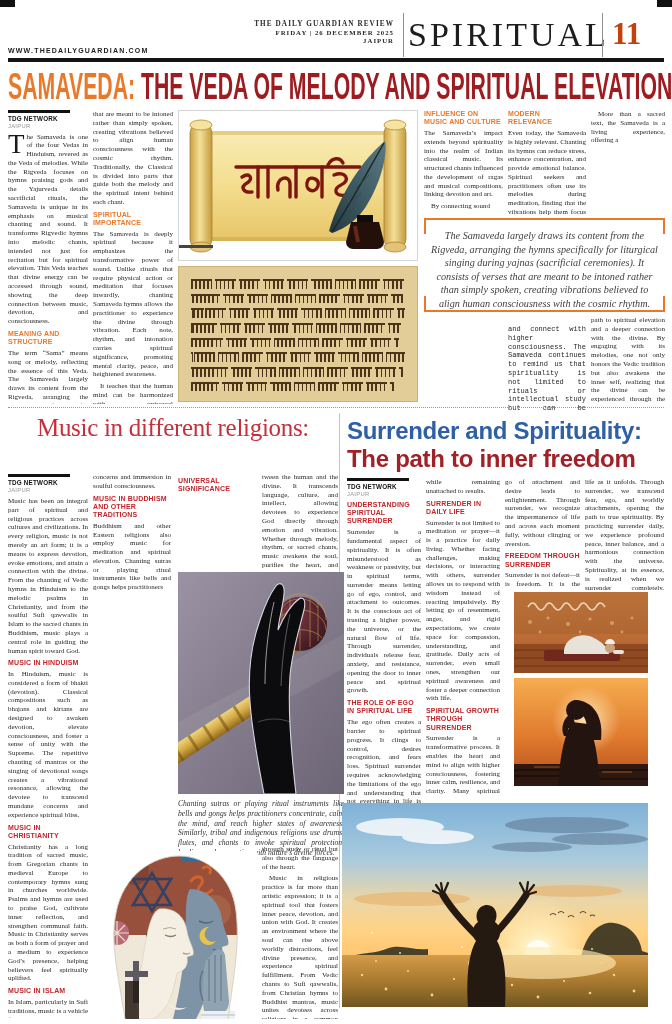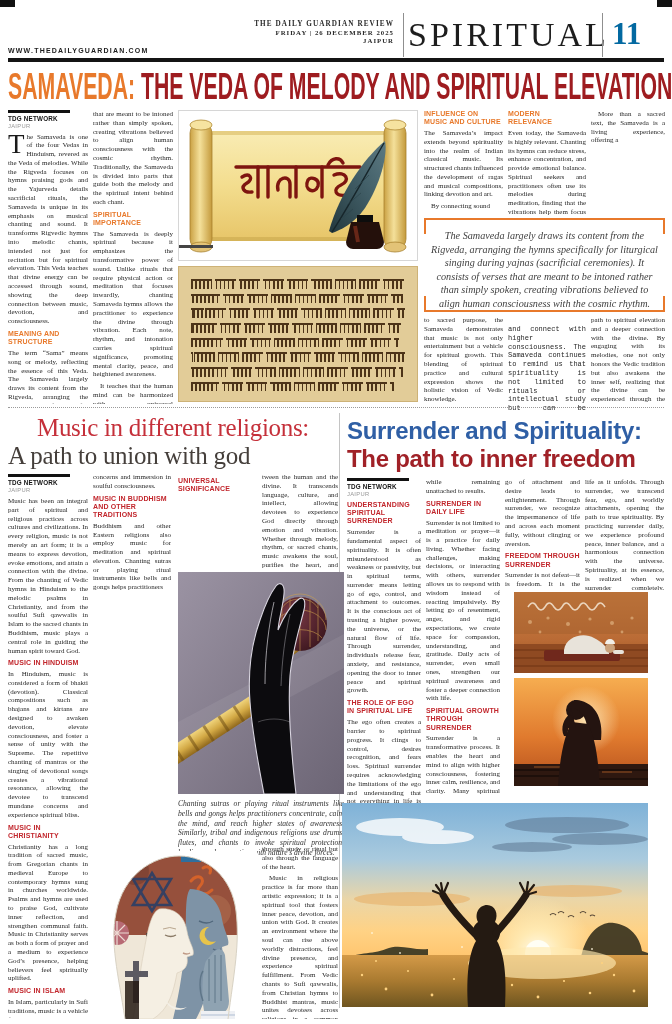--- a/index.html
+++ b/index.html
@@ -7,21 +7,21 @@
         font-family:"Liberation Serif",serif;color:#262626;}
   .abs{position:absolute;}
   
   .corner{background:#111;height:7px;width:15px;top:0;}
   .masthead{text-align:right;font-family:"Liberation Serif",serif;color:#2b2b2b;line-height:8.5px;}
   .masthead .m1{font-size:7.2px;font-weight:bold;letter-spacing:1.1px;}
   .masthead .m2{font-size:6.8px;font-weight:bold;letter-spacing:1px;}
   .masthead .m3{font-size:6.8px;font-weight:bold;letter-spacing:1px;}
   .vrule{width:1px;background:#8f8f8f;}
   .section-title{font-family:"Liberation Serif",serif;font-size:34px;letter-spacing:3px;color:#1d1d1d;text-align:center;}
-  .pagenum{font-family:"Liberation Serif",serif;font-size:31px;font-weight:bold;color:#0369a1;}
+  .pagenum{font-family:"Liberation Serif",serif;font-size:31px;font-weight:bold;color:#c2410c;}
   .siteurl{font-family:"Liberation Sans",sans-serif;font-size:7px;font-weight:bold;letter-spacing:1.2px;color:#1d1d1d;}
   .black-rule{height:3.5px;background:#141414;}
   
   .h1wrap{overflow:visible;white-space:nowrap;}
   .h1inner{display:inline-block;transform:scaleX(0.59);transform-origin:0 0;
            font-family:"Liberation Sans",sans-serif;font-weight:bold;font-size:36px;letter-spacing:0;}
   .h1a{color:#E8792B;} .h1b{color:#9E1C20;}
   .h2line{font-family:"Liberation Serif",serif;font-size:25px;letter-spacing:-0.3px;line-height:28px;}
   .h2red{color:#C5303A;text-align:center;} .h2dark{color:#453F3B;}
   .h3line{font-family:Liberation Sans, sans-serif;font-weight:bold;font-size:24px;letter-spacing:-0.3px;line-height:28px;}
@@ -95,21 +95,21 @@
       <div class="byline-bar"></div>
       <div class="byline-name">TDG NETWORK</div>
       <div class="byline-loc">JAIPUR</div>
     </div>
     <p class="p" style="margin-top:4px;"><span class="dc">T</span><span>he Samaveda is one of the four Vedas in Hinduism, revered as the Veda of melodies. While the Rigveda focuses on hymns praising gods and the Yajurveda details sacrificial rituals, the Samaveda is unique in its emphasis on musical chanting and sound. It transforms Rigvedic hymns into melodic chants, intended not just for recitation but for spiritual elevation. This Veda teaches that divine energy can be accessed through sound, showing the deep connection between music, devotion, and consciousness.</span></p>
     <div class="sub or">MEANING AND STRUCTURE</div>
     <p class="p">The term “Sama” means song or melody, reflecting the essence of this Veda. The Samaveda largely draws its content from the Rigveda, arranging the hymns specifically for liturgical singing during yajnas (sacrificial ceremonies). It consists of verses</p>
   </div>
 
   <div class="abs col" style="left:93px;top:110px;width:80px;height:294px;">
-    <p class="p">that are meant to be intoned rather than simply spoken, creating vibrations believed to align human consciousness with the cosmic rhythm. Traditionally, the Samaveda is divided into parts that guide both the melody and the spiritual intent behind each chant.</p>
+    <p class="p">that are meant to be intoned rather than simply spoken, creating vibrations believed to align human consciousness with the cosmic rhythm. Traditionally, the Classical is divided into parts that guide both the melody and the spiritual intent behind each chant.</p>
     <div class="sub or">SPIRITUAL IMPORTANCE</div>
     <p class="p">The Samaveda is deeply spiritual because it emphasizes the transformative power of sound. Unlike rituals that require physical action or meditation that focuses inwardly, chanting Samaveda hymns allows the practitioner to experience the divine through vibration. Each note, rhythm, and intonation carries spiritual significance, promoting mental clarity, peace, and heightened awareness.</p>
     <p class="p ind">It teaches that the human mind can be harmonized with universal consciousness through vibrational resonance, fostering inner calm and alignment with dharma.</p>
   </div>
 
   <div class="abs imgbox" style="left:178px;top:110px;width:240px;height:151px;border:1px solid #d6d6d6;box-sizing:border-box;" aria-label="सामवेद">
     <svg width="238" height="149" viewBox="0 0 238 149">
       <defs>
         <linearGradient id="parch" x1="0" y1="0" x2="0" y2="1">
           <stop offset="0" stop-color="#f9ecb4"></stop>
@@ -189,37 +189,33 @@
   </div>
 
   <div class="abs pq" style="left:424px;top:218px;width:241px;height:90px;">
     <div class="stub" style="left:0;top:0;"></div>
     <div class="stub" style="right:0;top:0;"></div>
     <div class="stub" style="left:0;bottom:0;"></div>
     <div class="stub" style="right:0;bottom:0;"></div>
     <div class="pq-text">The Samaveda largely draws its content from the Rigveda, arranging the hymns specifically for liturgical singing during yajnas (sacrificial ceremonies). It consists of verses that are meant to be intoned rather than simply spoken, creating vibrations believed to align human consciousness with the cosmic rhythm.</div>
   </div>
 
-  <div class="abs col" style="left:424px;top:316px;width:79px;height:88px;">
-    <p class="p">to sacred purpose, the Samaveda demonstrates that music is not only entertainment but a vehicle for spiritual growth. This blending of spiritual practice and cultural expression shows the holistic vision of Vedic knowledge.</p>
-  </div>
   <div class="abs col" style="left:508px;top:325px;width:78px;height:88px;font-family:Liberation Mono, monospace;">
     <p class="p">and connect with higher consciousness. The Samaveda continues to remind us that spirituality is not limited to rituals or intellectual study but can be experienced through sound, rhythm, and devotion.</p>
     <p class="p ind">The Samaveda stands as a testament to the Ve-</p>
   </div>
   <div class="abs col" style="left:591px;top:316px;width:74px;height:88px;">
     <p class="p">path to spiritual elevation and a deeper connection with the divine. By engaging with its melodies, one not only honors the Vedic tradition but also awakens the inner self, realizing that the divine can be experienced through the resonance of sacred sound.</p>
   </div>
 
   <div class="abs dotrule" style="left:8px;top:407px;width:656px;"></div>
   <div class="abs vdiv" style="left:339px;top:413px;height:595px;"></div>
 
   <div class="abs" style="left:8px;top:414px;width:330px;">
     <div class="h2line h2red">Music in different religions:</div>
-    <div class="h2line h2dark">A path to union with god</div>
   </div>
   <div class="abs" style="left:8px;top:474px;width:80px;">
     <div class="byline-bar"></div>
     <div class="byline-name">TDG NETWORK</div>
     <div class="byline-loc">JAIPUR</div>
   </div>
 
   <div class="abs col" style="left:8px;top:497px;width:80px;height:521px;">
     <p class="p">Music has been an integral part of spiritual and religious practices across cultures and civilizations. In every religion, music is not merely an art form; it is a means to express devotion, evoke emotions, and attain a connection with the divine. From the chanting of Vedic hymns in Hinduism to the melodic psalms in Christianity, and from the soulful Sufi qawwalis in Islam to the sacred chants in Buddhism, music plays a central role in guiding the human spirit toward God.</p>
     <div class="sub rd">MUSIC IN HINDUISM</div>

